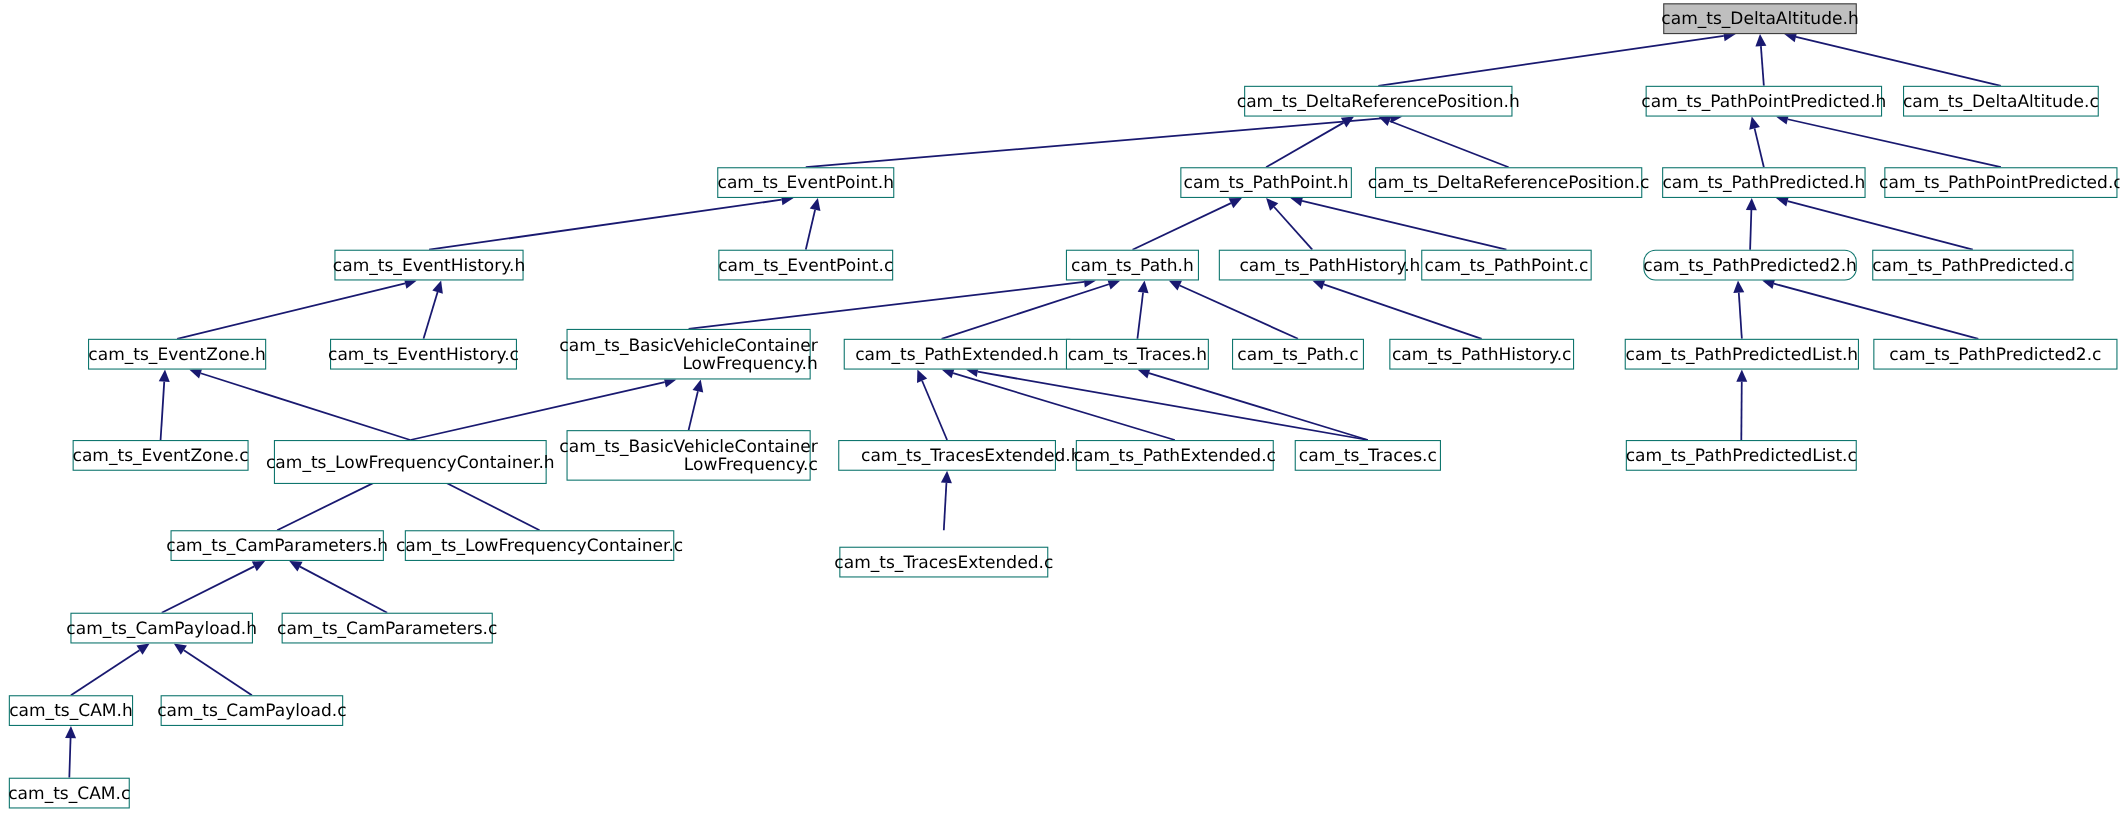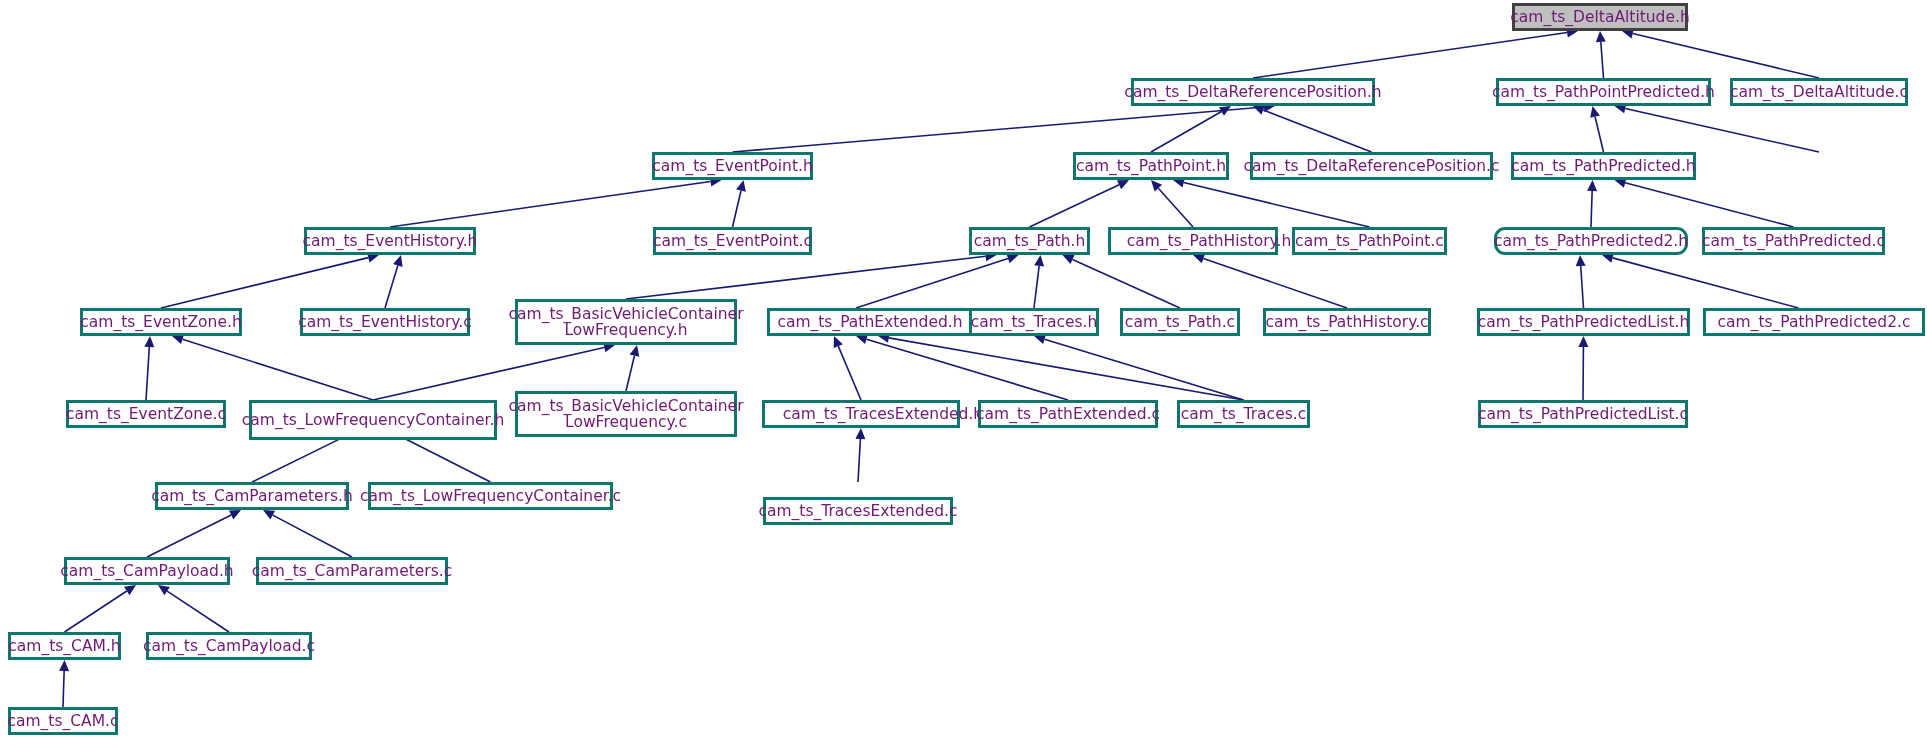--- a/index.html
+++ b/index.html
@@ -7,27 +7,27 @@
     position:relative;
     width:1927px;height:739px;
     background:#ffffff;
     font-family:"DejaVu Sans","Liberation Sans",sans-serif;
     overflow:hidden;
   }
   #edge-layer{position:absolute;left:0;top:0;width:1927px;height:739px;}
   .node{
     position:absolute;
     box-sizing:border-box;
-    border:3px solid #0f766e;
+    border:1px solid #0f766e;
     background:#ffffff;
-    color:#701a75;
+    color:#000000;
     display:flex;
     align-items:center;
     justify-content:center;
-    text-align:center;
+    text-align:right;
     font-size:15.5px;
     line-height:16px;
     letter-spacing:0px;
     white-space:pre;
     cursor:pointer;
   }
   .node.root{
     background:#bfbfbf;
     border-color:#404040;
   }
@@ -122,20 +122,21 @@
       <polygon points="64.5,660 69.14657036612233,671.1538954555202 59.15165928109948,670.8349089315301" fill="#191970"></polygon>
     </svg>
 <div class="node root" title="cam_ts_DeltaAltitude.h" style="left: 1512px; top: 3px; width: 176px; height: 28px;"><span class="nlabel">cam_ts_DeltaAltitude.h</span></div>
     <div class="node" title="cam_ts_DeltaReferencePosition.h" style="left: 1131px; top: 78px; width: 244px; height: 28px;"><span class="nlabel">cam_ts_DeltaReferencePosition.h</span></div>
     <div class="node" title="cam_ts_PathPointPredicted.h" style="left: 1496px; top: 78px; width: 215px; height: 28px;"><span class="nlabel">cam_ts_PathPointPredicted.h</span></div>
     <div class="node" title="cam_ts_DeltaAltitude.c" style="left: 1730px; top: 78px; width: 178px; height: 28px;"><span class="nlabel">cam_ts_DeltaAltitude.c</span></div>
     <div class="node" title="cam_ts_EventPoint.h" style="left: 652px; top: 152px; width: 161px; height: 28px;"><span class="nlabel">cam_ts_EventPoint.h</span></div>
     <div class="node" title="cam_ts_PathPoint.h" style="left: 1073px; top: 152px; width: 156px; height: 28px;"><span class="nlabel">cam_ts_PathPoint.h</span></div>
     <div class="node" title="cam_ts_DeltaReferencePosition.c" style="left: 1250px; top: 152px; width: 243px; height: 28px;"><span class="nlabel">cam_ts_DeltaReferencePosition.c</span></div>
     <div class="node" title="cam_ts_PathPredicted.h" style="left: 1511px; top: 152px; width: 185px; height: 28px;"><span class="nlabel">cam_ts_PathPredicted.h</span></div>
+    <div class="node" title="cam_ts_PathPointPredicted.c" style="left: 1713px; top: 152px; width: 212px; height: 28px;"><span class="nlabel">cam_ts_PathPointPredicted.c</span></div>
     <div class="node" title="cam_ts_EventHistory.h" style="left: 304px; top: 227px; width: 172px; height: 28px;"><span class="nlabel">cam_ts_EventHistory.h</span></div>
     <div class="node" title="cam_ts_EventPoint.c" style="left: 653px; top: 227px; width: 159px; height: 28px;"><span class="nlabel">cam_ts_EventPoint.c</span></div>
     <div class="node" title="cam_ts_Path.h" style="left: 969px; top: 227px; width: 121px; height: 28px;"><span class="nlabel">cam_ts_Path.h</span></div>
     <div class="node" title="cam_ts_PathHistory.h" style="left: 1108px; top: 227px; width: 170px; height: 28px; padding-left: 32px;"><span class="nlabel">cam_ts_PathHistory.h</span></div>
     <div class="node" title="cam_ts_PathPoint.c" style="left: 1292px; top: 227px; width: 155px; height: 28px;"><span class="nlabel">cam_ts_PathPoint.c</span></div>
     <div class="node" title="cam_ts_PathPredicted2.h" style="left: 1494px; top: 227px; width: 194px; height: 28px; border-radius: 11px;"><span class="nlabel">cam_ts_PathPredicted2.h</span></div>
     <div class="node" title="cam_ts_PathPredicted.c" style="left: 1702px; top: 227px; width: 183px; height: 28px;"><span class="nlabel">cam_ts_PathPredicted.c</span></div>
     <div class="node" title="cam_ts_EventZone.h" style="left: 80px; top: 308px; width: 162px; height: 28px;"><span class="nlabel">cam_ts_EventZone.h</span></div>
     <div class="node" title="cam_ts_EventHistory.c" style="left: 300px; top: 308px; width: 170px; height: 28px;"><span class="nlabel">cam_ts_EventHistory.c</span></div>
     <div class="node" title="cam_ts_BasicVehicleContainerLowFrequency.h" style="left: 515px; top: 299px; width: 222px; height: 46px;"><span class="nlabel">cam_ts_BasicVehicleContainer

